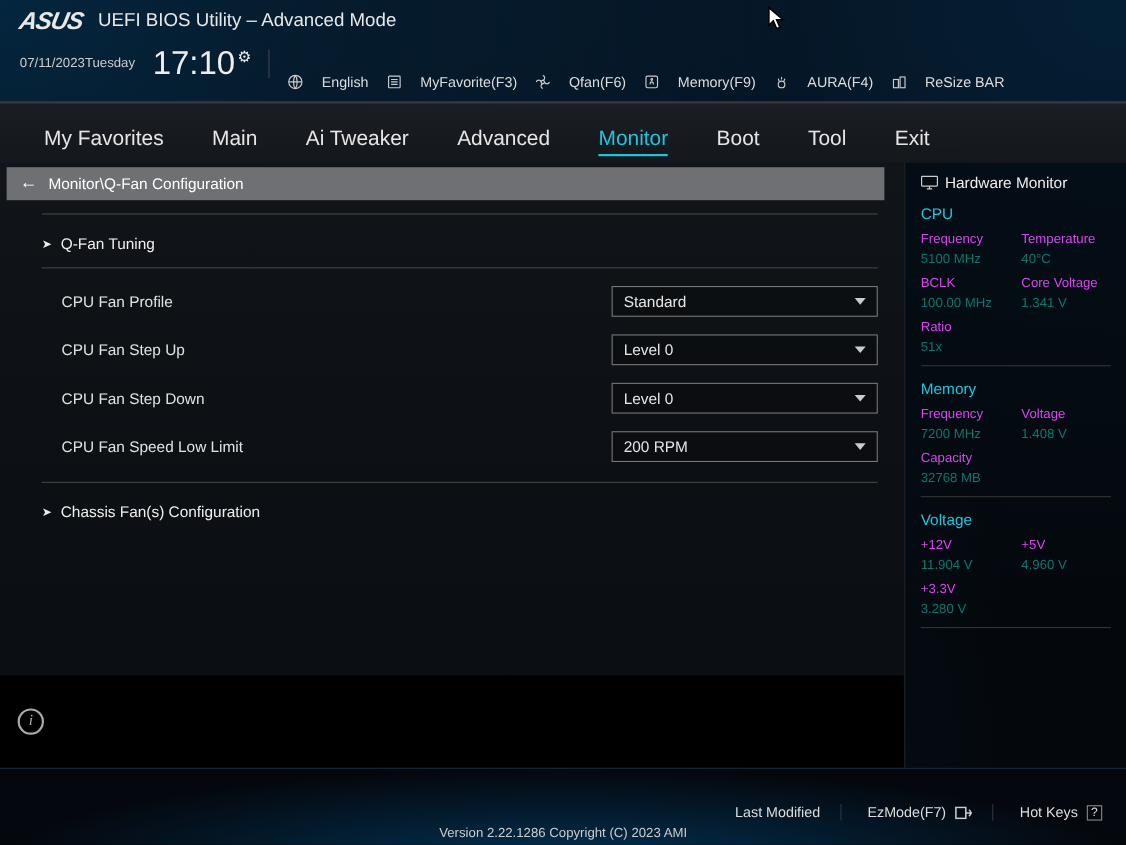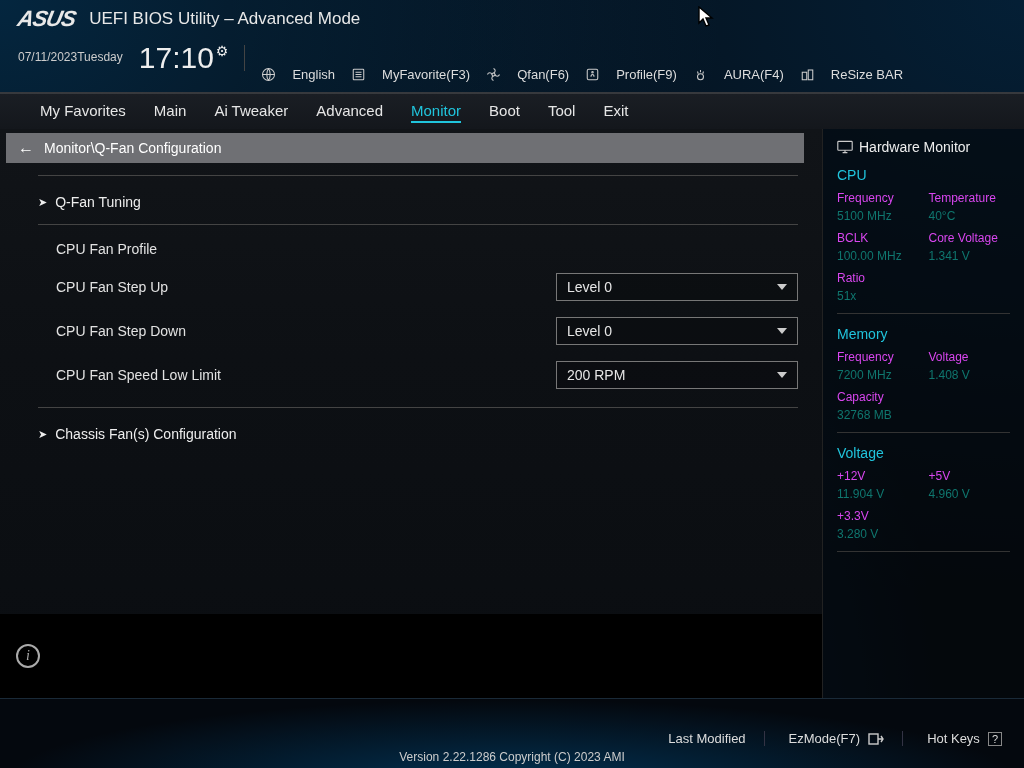--- a/index.html
+++ b/index.html
@@ -18,21 +18,21 @@
           transform:skewX(-12deg); color:#e8e8e8; }
   .title { font-size:17px; color:#e8e8e8; font-weight:400; }
   .cursor { position:absolute; left:698px; top:6px; color:#fff; }
   .hdr2 { display:flex; align-items:center; gap:16px; padding:2px 16px 10px 18px; font-size:13px; }
   .dt { display:flex; line-height:1.1; font-size:12px; color:#ccc; }
   .clock { display:flex; align-items:flex-start; gap:2px; font-size:30px; font-weight:400; color:#eee; }
   .gear { font-size:14px; margin-top:2px; }
   .ht { display:flex; align-items:center; gap:16px; color:#ddd; cursor:pointer;margin-top:33px; }
   .ht svg { width:15px; height:15px; }
   
-  .tabs { display:flex; gap:28px; padding:8px 0 6px 40px; font-size:15px;
+  .tabs { display:flex; gap:44px; padding:22px 0 6px 40px; font-size:19px;
           border-top:2px solid rgba(255,255,255,.15);
           background:linear-gradient(#1a1e24,#14171c); }
   .tab { color:#e6e6e6; cursor:pointer; }
   .tab.active { color:#20c4dc; border-bottom:2px solid #20c4dc; padding-bottom:2px; }
   
   .body { flex:1; display:flex; min-height:0; }
   .main { flex:1; display:flex; flex-direction:column;
           background:linear-gradient(#111418 0%, #0d1014 40%, #0a0d11 100%); }
   .crumb { background:#6f7074; color:#fff; display:flex; align-items:center; gap:10px;
            padding:6px 12px; margin:4px 18px 8px 6px; font-size:14px; }
@@ -124,21 +124,21 @@
         <path d="M10 2c3 1 3 5 0 6M18 10c-1 3-5 3-6 0M10 18c-3-1-3-5 0-6M2 10c1-3 5-3 6 0"></path>
       </svg>
     <span>Qfan(F6)</span>
   </div>
   <div class="ht">
     <svg viewBox="0 0 20 20">
         <rect x="3" y="3" width="14" height="14" rx="2"></rect>
         <path d="M8 13c0-2 1-3 2-3s2 1 2 3"></path>
         <circle cx="10" cy="7" r="1"></circle>
       </svg>
-    <span>Profile(F9)</span>
+    <span>Memory(F9)</span>
   </div>
   <div class="ht">
     <svg viewBox="0 0 20 20">
         <circle cx="10" cy="13" r="4"></circle>
         <path d="M6 6l1 3M10 4v3M14 6l-1 3"></path>
       </svg>
     <span>AURA(F4)</span>
   </div>
   <div class="ht">
     <svg viewBox="0 0 20 20">
@@ -171,20 +171,24 @@
       <div class="sep"></div>
       <div class="link">
         <span class="chev">➤</span>
         <span>Q-Fan Tuning</span>
       </div>
       <div class="sep"></div>
 
 
       <div class="row">
         <div class="lbl">CPU Fan Profile</div>
+        <div class="sel">
+          <span>Standard</span>
+          <span class="caret"></span>
+        </div>
       </div>
       <div class="row">
         <div class="lbl">CPU Fan Step Up</div>
         <div class="sel">
           <span>Level 0</span>
           <span class="caret"></span>
         </div>
       </div>
       <div class="row">
         <div class="lbl">CPU Fan Step Down</div>

